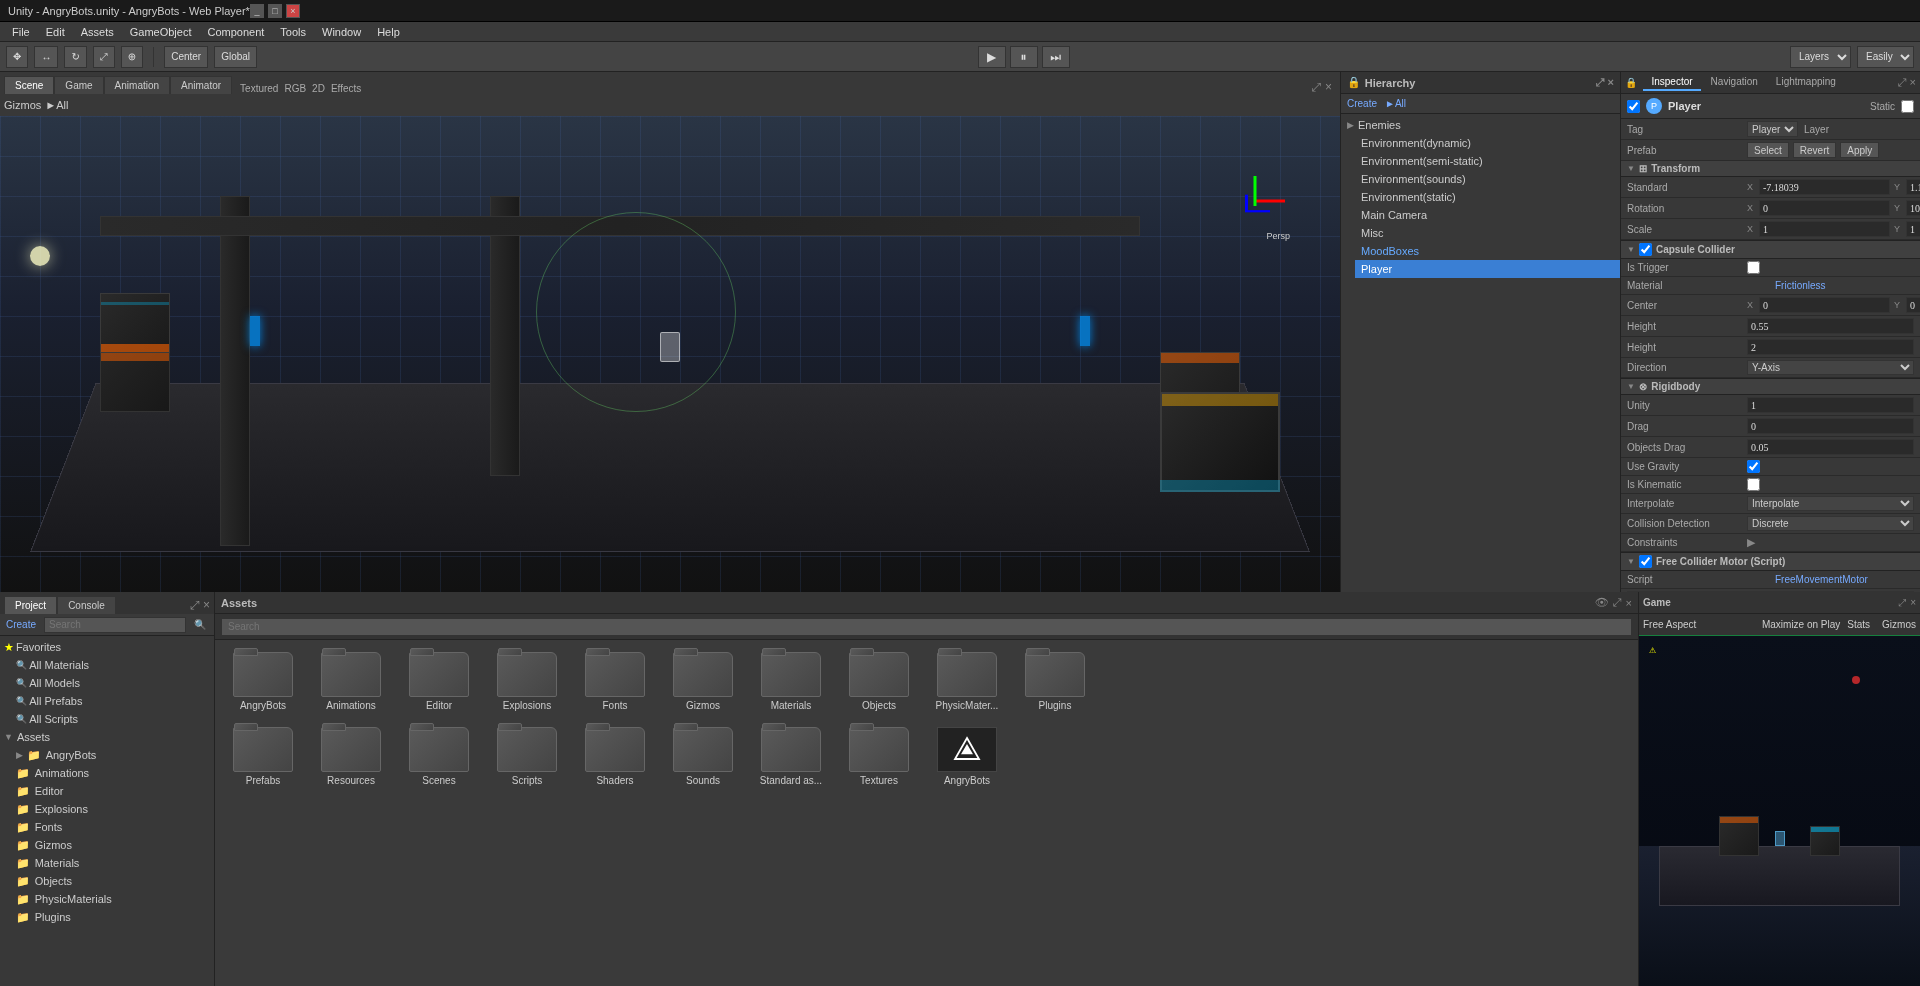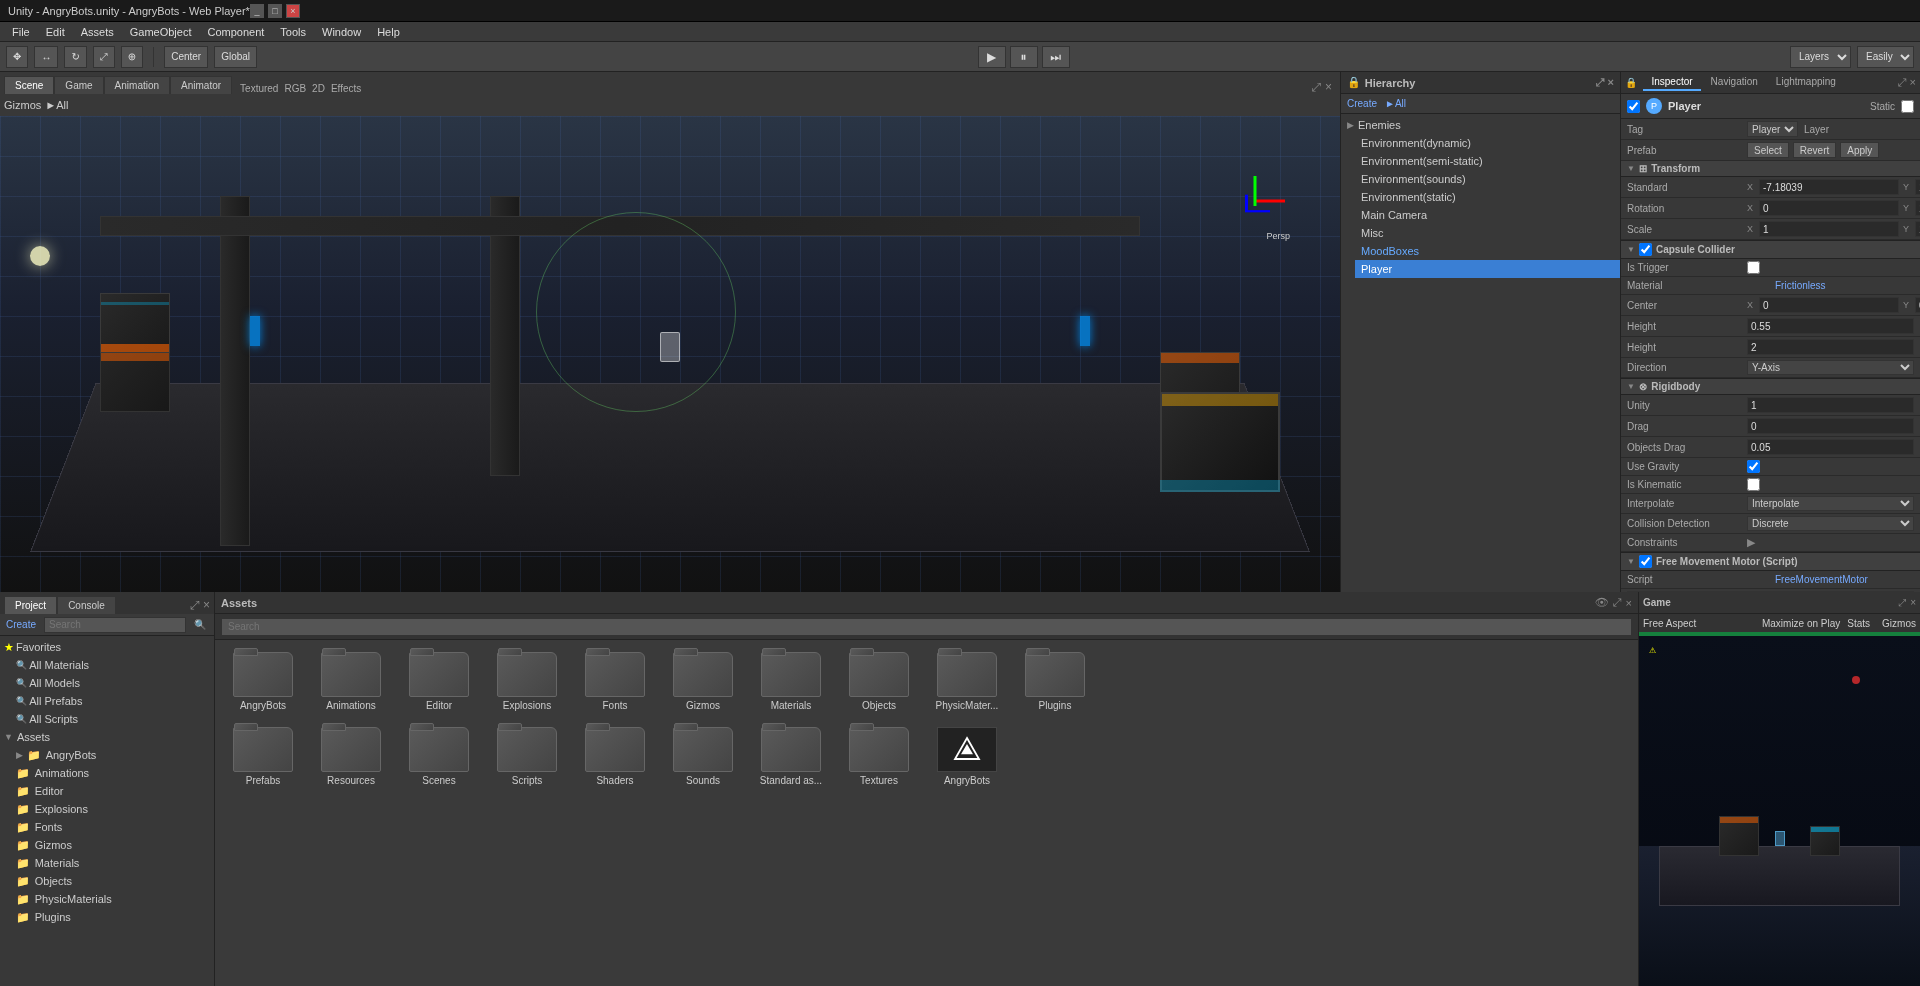--- a/index.html
+++ b/index.html
@@ -285,20 +285,21 @@
     }
     .insp-xyz-label { color: #888; font-size: 9px; width: 10px; }
     .insp-xyz-val {
       background: #2a2a2a;
       border: 1px solid #333;
       color: #ddd;
       font-size: 10px;
       padding: 1px 3px;
       flex: 1;
       height: 16px;
+      font-family: Liberation Serif, serif;
     }
 
     
     .bottom-row {
       display: flex;
       flex: 1;
       overflow: hidden;
     }
 
     
@@ -887,21 +888,21 @@
           <div class="insp-row">
             <span class="insp-label">Constraints</span>
             <span class="arrow" style="color:#888; cursor:pointer;">▶</span>
           </div>
         </div>
 
         <div class="insp-section">
           <div class="insp-section-header">
             <span class="arrow">▼</span>
             <input type="checkbox" checked="" style="">
-            <span>Free Movement Motor (Script)</span>
+            <span>Free Collider Motor (Script)</span>
           </div>
           <div class="insp-row">
             <span class="insp-label">Script</span>
             <span class="insp-value blue">FreeMovementMotor</span>
           </div>
           <div class="insp-row">
 
             <input class="insp-xyz-val" style="flex: 1 1 0%;" value="6">
           </div>
 
@@ -1105,21 +1106,21 @@
         </div>
       </div>
     </div>
 
     <div class="game-panel">
       <div class="game-toolbar">
         <span style="font-weight:bold; color:#bbb;">Game</span>
         <span style="margin-left:auto; color:#888; cursor:pointer;">⤢</span>
         <span style="color:#888; cursor:pointer;">×</span>
       </div>
-      <div class="game-toolbar" style="background:#333; border-bottom:4px solid #15803d;">
+      <div class="game-toolbar" style="background:#333; border-bottom:1px solid #15803d;">
         <span style="cursor:pointer; color:#ccc;">Free Aspect</span>
         <span style="cursor:pointer; color:#ccc; margin-left:auto;">Maximize on Play</span>
         <span style="cursor:pointer; color:#ccc; margin-left:3px;">Stats</span>
         <span style="cursor:pointer; color:#ccc; margin-left:8px;">Gizmos</span>
       </div>
       <div class="game-view-content">
         <div class="game-mini-scene">
 
           <div style="position:absolute; bottom:0; left:0; right:0; height:40%; background:linear-gradient(180deg, #1a2030 0%, #0a0f18 100%);"></div>
 

